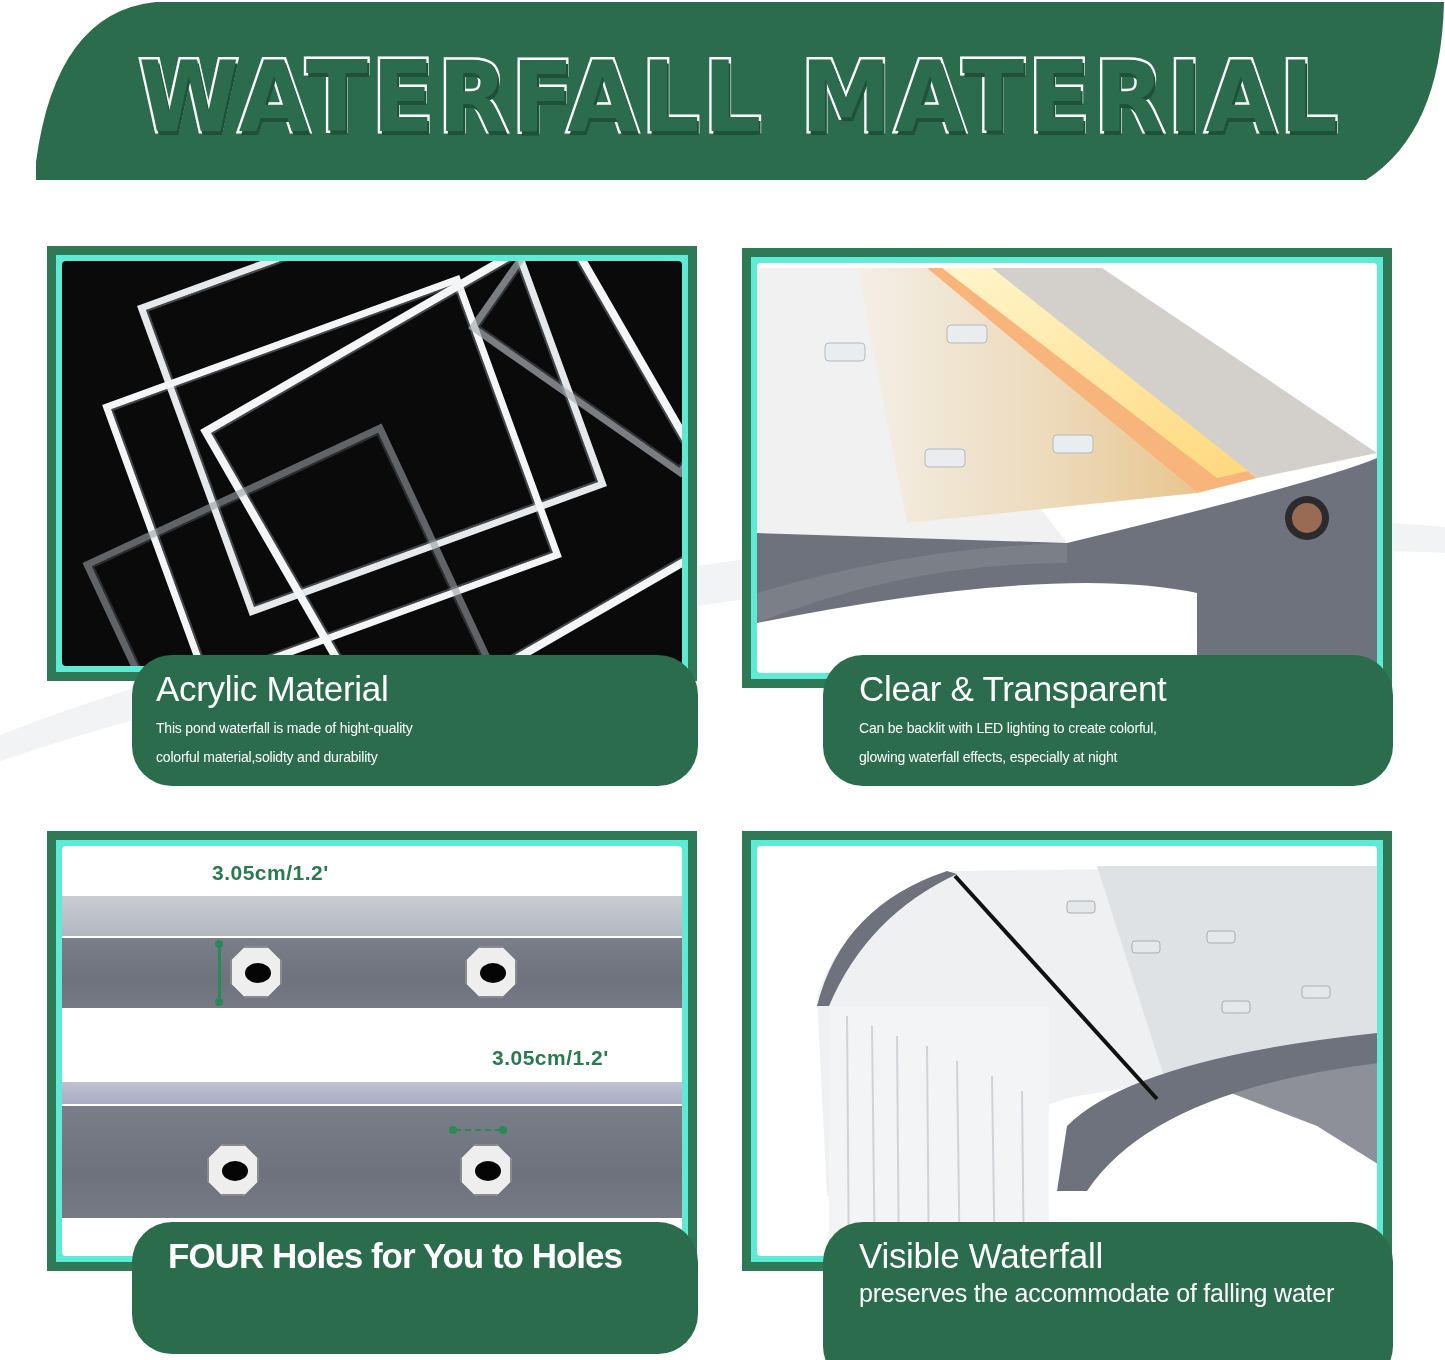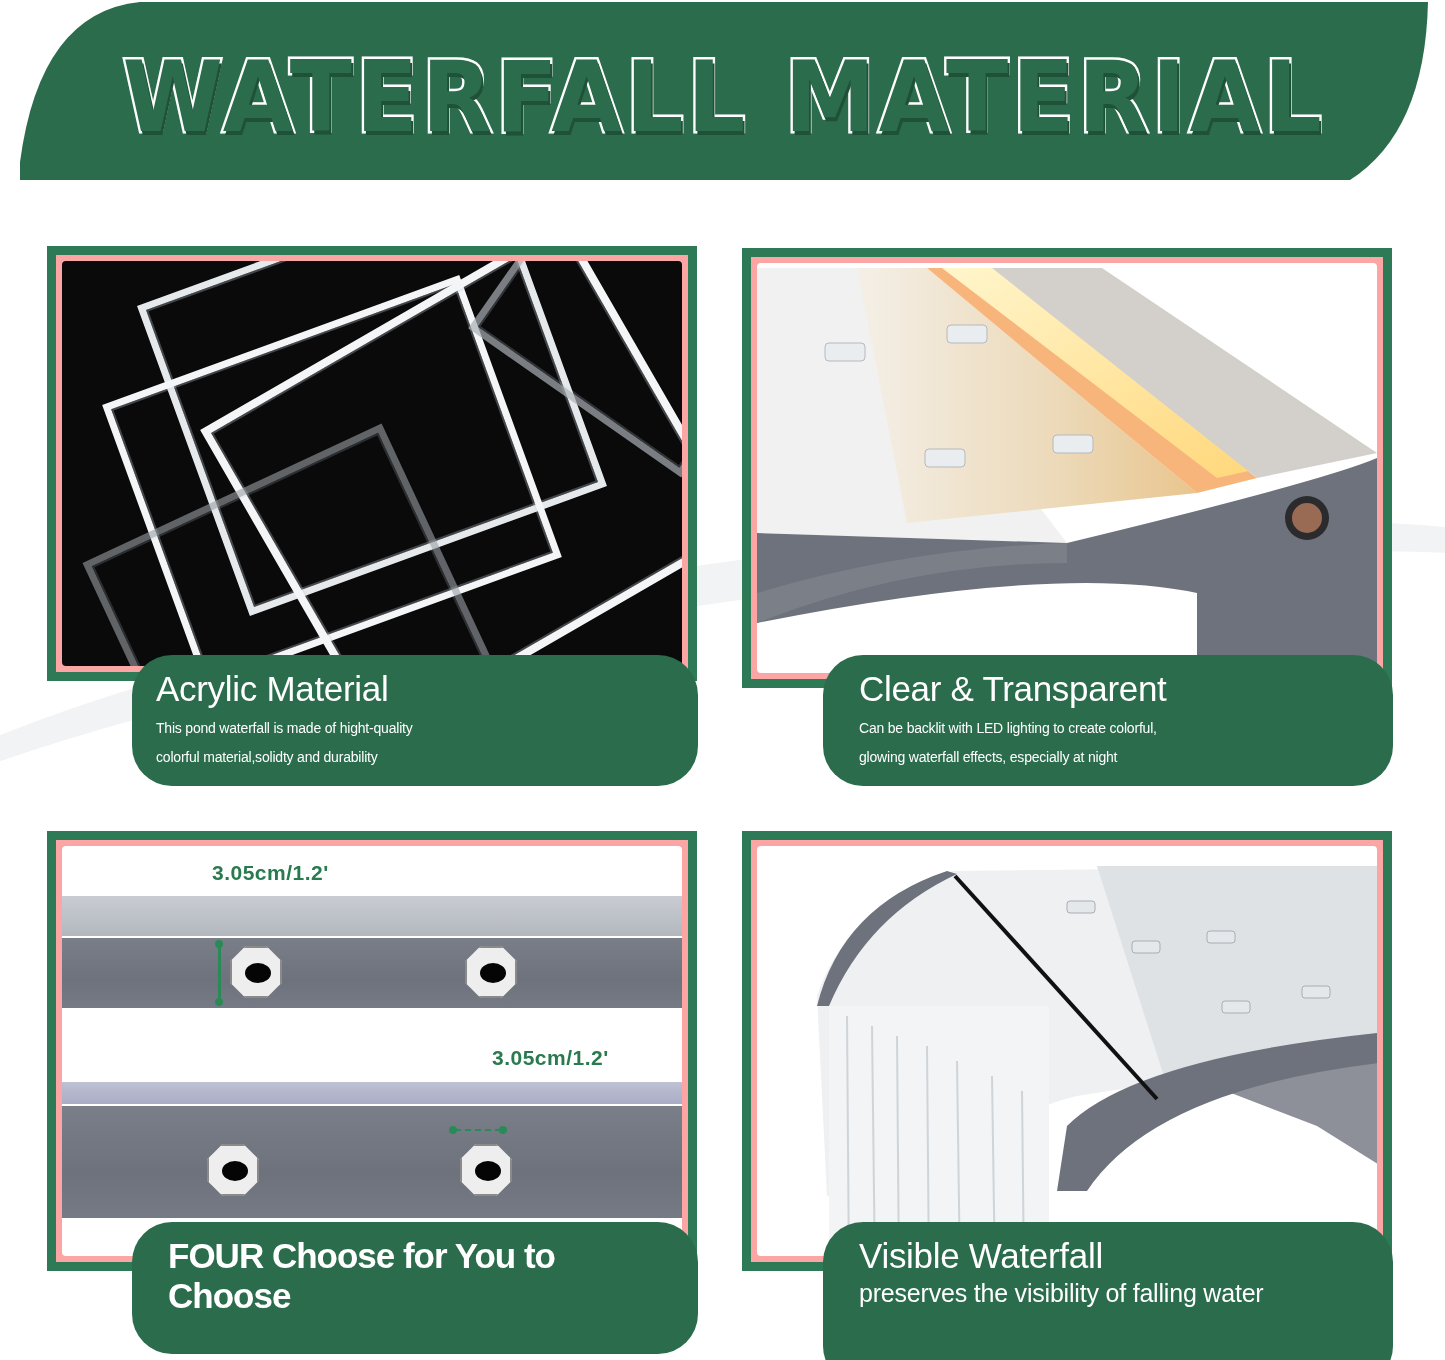--- a/index.html
+++ b/index.html
@@ -9,41 +9,41 @@
   .bg-swoosh {
     position: absolute; left: -200px; top: 560px; width: 1900px; height: 380px;
     border-radius: 50%;
     border-top: 40px solid #f2f3f4;
     transform: rotate(-8deg);
     z-index: 0;
   }
 
   
   .banner {
-    position: absolute; left: 20px; top: 2px; width: 1408px; height: 180px;
+    position: absolute; left: 36px; top: 2px; width: 1408px; height: 180px;
     z-index: 2;
   }
   .banner svg { position: absolute; left: 0; top: 0; }
   .banner-title {
     position: absolute; left: 0; top: 38px; width: 100%;
     text-align: center;
     font-family: "DejaVu Sans", sans-serif;
     font-weight: 900; font-size: 98px; letter-spacing: 4px;
     color: #2a6c4b;
     -webkit-text-stroke: 5px #ffffff;
     paint-order: stroke fill;
     text-shadow: 2px 4px 0 #1f5038;
     transform: scaleX(0.93);
   }
 
   
   .panel {
     position: absolute;
     border: 9px solid #2e7a56;
-    background: #fca5a5;
+    background: #5eead4;
     z-index: 2;
   }
   .panel-inner {
     position: absolute; left: 6px; top: 6px; right: 6px; bottom: 6px;
     overflow: hidden; border-radius: 4px;
   }
   .p1 { left: 47px; top: 246px; width: 650px; height: 435px; }
   .p2 { left: 742px; top: 248px; width: 650px; height: 440px; }
   .p3 { left: 47px; top: 831px; width: 650px; height: 440px; }
   .p4 { left: 742px; top: 831px; width: 650px; height: 440px; }
@@ -214,21 +214,21 @@
 
 <div class="caption c2">
   <div class="cap-title">Clear &amp; Transparent</div>
   <div class="cap-desc">
     <div>Can be backlit with LED lighting to create colorful,</div>
     <div>glowing waterfall effects, especially at night</div>
   </div>
 </div>
 
 <div class="caption c3">
-  <div class="cap-title bold">FOUR Choose for You to Choose</div>
+  <div class="cap-title bold">FOUR Holes for You to Holes</div>
 </div>
 
 <div class="caption c4">
   <div class="cap-title">Visible Waterfall</div>
   <div class="cap-desc lg">
-    <div>preserves the visibility of falling water</div>
+    <div>preserves the accommodate of falling water</div>
   </div>
 </div>
 
 </body></html>

